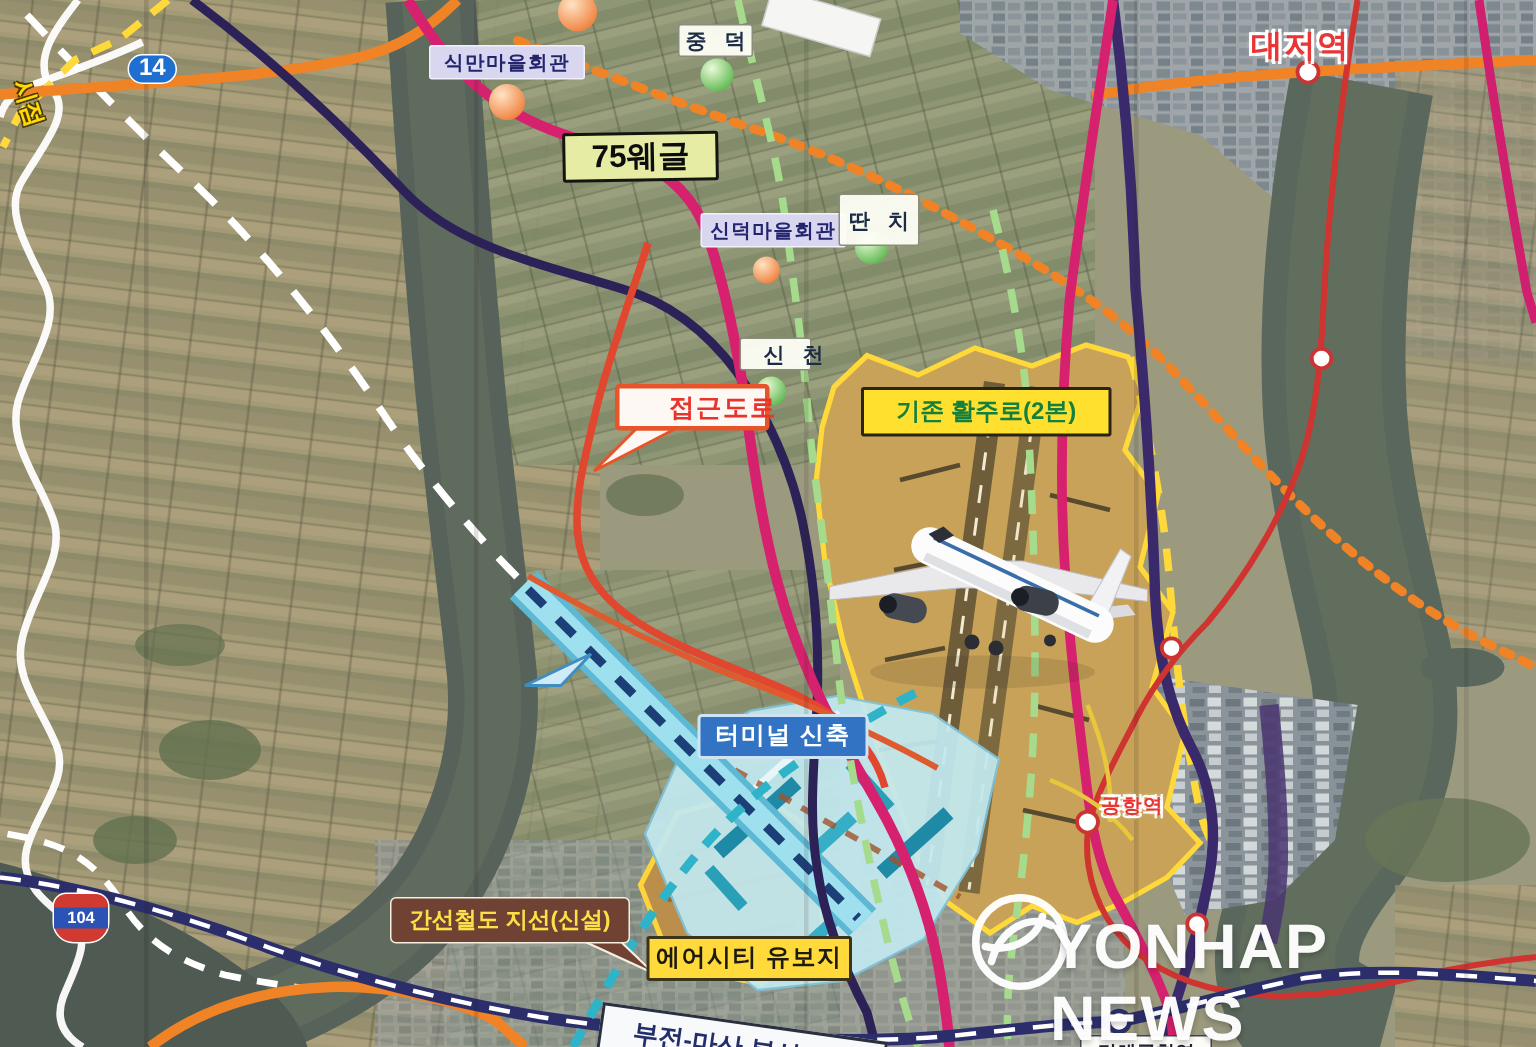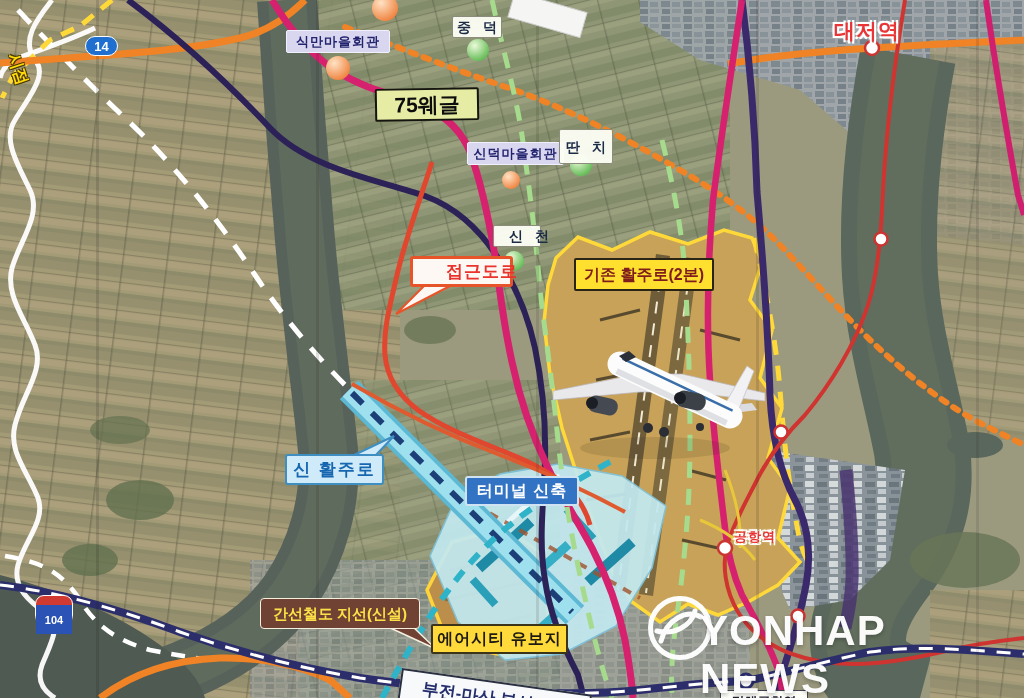--- a/index.html
+++ b/index.html
@@ -220,33 +220,32 @@
 </svg>
 
 <div class="lbl hallbox" style="left:286px;top:30px;width:104px;height:23px;">식만마을회관</div>
 <div class="lbl namebox" style="left:452px;top:16px;width:50px;height:22px;">중 덕</div>
 <div class="lbl" style="left:375px;top:88px;width:104px;height:33px;background:#e6eca4;border:2px solid #15150f;color:#0d0d0d;font-size:21px;border-radius:2px;transform:rotate(-1deg);">75웨글</div>
 <div class="lbl hallbox" style="left:467px;top:142px;width:97px;height:23px;">신덕마을회관</div>
 <div class="lbl namebox" style="left:559px;top:129px;width:54px;height:35px;">딴 치</div>
 <div class="lbl redname" style="left:834px;top:17px;height:26px;">대저역</div>
 <div class="lbl namebox" style="left:493px;top:225px;width:48px;height:22px;padding-left:28px;">신 천</div>
 <div class="lbl" style="left:410px;top:256px;width:103px;height:31px;background:#fdf8f4;border:3px solid #e8542a;color:#e8342c;font-size:17px;border-radius:3px;letter-spacing:1px;padding-left:41px;">접근도로</div>
-<div class="lbl" style="left:574px;top:258px;width:140px;height:33px;background:#ffe02e;border:2.5px solid #2a2416;color:#7f1d1d;font-size:16px;border-radius:2px;">기존 활주로(2본)</div>
-<div class="lbl" style="left:285px;top:454px;width:99px;height:31px;background:#cfeaf8;border:2px solid #3e8ec2;color:#1767b0;font-size:17px;border-radius:3px;letter-spacing:2px;">신 활주로</div>
+<div class="lbl" style="left:574px;top:258px;width:167px;height:33px;background:#ffe02e;border:2.5px solid #2a2416;color:#15803d;font-size:16px;border-radius:2px;">기존 활주로(2본)</div>
 <div class="lbl" style="left:465px;top:476px;width:114px;height:30px;background:#3273c4;border:2px solid #cfe3f2;color:#ffffff;font-size:16px;border-radius:3px;letter-spacing:1px;">터미널 신축</div>
 <div class="lbl" style="left:260px;top:598px;width:160px;height:31px;background:#6f4233;border:1.5px solid #f5efe0;color:#fde047;font-size:15px;border-radius:4px;">간선철도 지선(신설)</div>
 <div class="lbl yellowbox" style="left:431px;top:624px;width:137px;height:30px;">에어시티 유보지</div>
 <div class="lbl redname" style="left:734px;top:524px;height:24px;font-size:13px;">공항역</div>
 <div class="lbl" style="left:402px;top:668px;width:192px;height:34px;background:#f8f9fb;border:2px solid #2a3040;color:#232e6b;font-size:17px;transform:rotate(8deg);transform-origin:left top;">부전-마산 복선전철</div>
 <div class="lbl" style="left:720px;top:690px;width:88px;height:22px;background:#fdfdf8;border:1px solid #445;color:#223;font-size:13px;">김해공항역</div>
 <div class="lbl" style="left:-8px;top:58px;width:52px;height:22px;color:#ffd90a;font-size:16px;transform:rotate(72deg);text-shadow:-1px -1px 0 #4a3a00,1px -1px 0 #4a3a00,-1px 1px 0 #4a3a00,1px 1px 0 #4a3a00;">시점</div>
 
-<div class="lbl" style="left:85px;top:36px;width:33px;height:20px;background:#1e6fd0;border:1.5px solid #fff;border-radius:10px;color:#fff;font-size:13px;">14</div>
+<div class="lbl" style="left:85px;top:36px;width:33px;height:20px;background:#1e6fd0;border:1.5px solid #fff;border-radius:10px;color:#fff;font-size:16px;">14</div>
 <div style="position:absolute;left:35px;top:595px;width:36px;height:32px;background:#d03a30;border-radius:9px 9px 14px 14px;border:1.5px solid #fff;">
-  <div style="position:absolute;left:0;top:9px;width:100%;height:29px;background:#2a53b5;display:flex;align-items:center;justify-content:center;color:#fff;font-size:11px;font-weight:bold;">104</div>
+  <div style="position:absolute;left:0;top:9px;width:100%;height:14px;background:#2a53b5;display:flex;align-items:center;justify-content:center;color:#fff;font-size:11px;font-weight:bold;">104</div>
 </div>
 
 <div style="position:absolute;left:648px;top:596px;width:64px;height:64px;border:5px solid #fff;border-radius:50%;box-sizing:border-box;opacity:.97;">
   <svg width="54" height="54" viewBox="0 0 54 54">
         <path d="M8,40 C14,18 34,8 48,16 M4,30 C20,34 38,26 42,10" stroke="#fff" stroke-width="5" fill="none" stroke-linecap="round"></path>
       </svg>
 </div>
 <div class="wm" style="left:700px;top:607px;font-size:42px;">YONHAP NEWS</div>
 
 </div>

